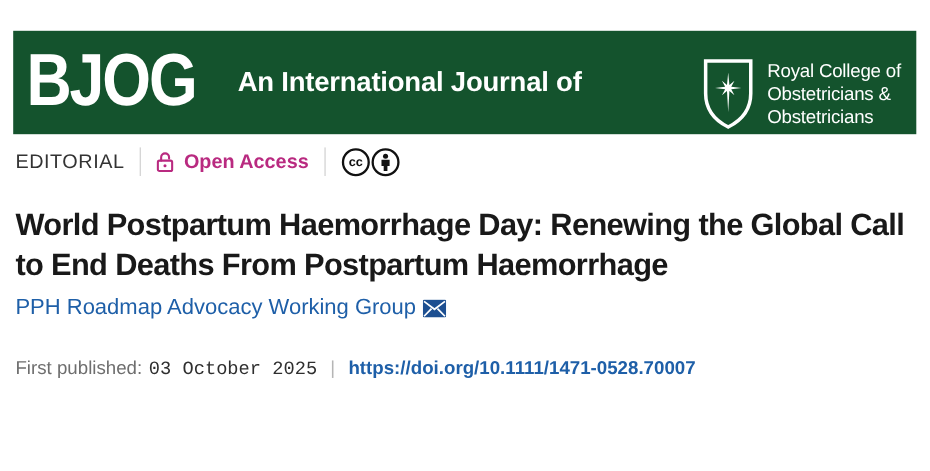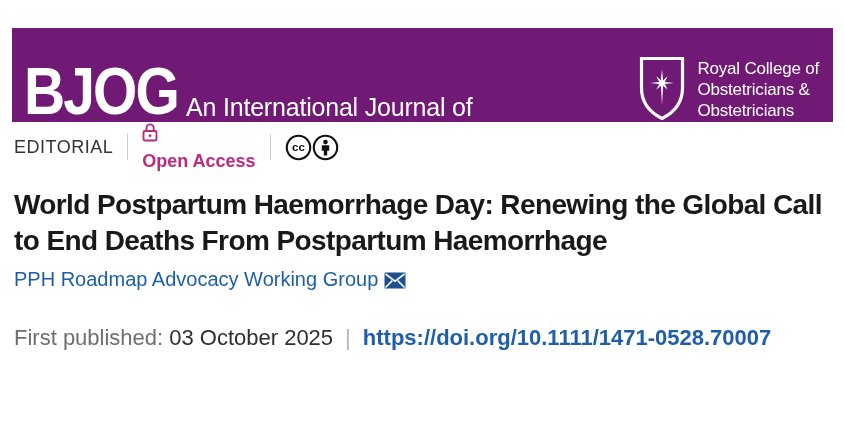--- a/index.html
+++ b/index.html
@@ -8,32 +8,33 @@
     background: #ffffff;
     font-family: "Liberation Sans", sans-serif;
     overflow: hidden;
   }
   .page { width: 845px; height: 428px; position: relative; }
 
   
   .banner {
     position: absolute; left: 12px; top: 28px;
     width: 821px; height: 94px;
-    background: #701a75;
-    display: flex; align-items: flex-end;
+    background: #14532d;
+    display: flex; align-items: center;
     color: #ffffff;
   }
   .bjog-logo {
     font-size: 60px; font-weight: 700; letter-spacing: -2px;
     margin-left: 12px; margin-top: -4px;
     transform: scale(0.95, 1.12); transform-origin: left center;
     line-height: 1;
   }
   .tagline {
-    font-size: 25px; line-height: 29px; font-weight: 400;
+    margin-left: 30px;
+    font-size: 25px; line-height: 29px; font-weight: 700;
     letter-spacing: -0.2px;
   }
   .rcog {
     margin-left: auto; margin-right: 14px;
     display: flex; align-items: center; gap: 12px; margin-top: 21px;
   }
   .rcog-shield { width: 46px; height: 66px; flex: 0 0 auto; }
   .rcog-text { font-size: 17px; line-height: 21px; letter-spacing: -0.2px; }
 
   
@@ -43,21 +44,21 @@
   }
   .article-type {
     font-size: 18px; color: #333333; letter-spacing: 0.5px;
   }
   .vdiv {
     width: 1px; height: 26px; background: #cccccc;
     margin: 0 14px;
   }
   .open-access {
     display: flex; gap: 8px;
-    text-decoration: none; cursor: pointer; flex-direction: column;
+    text-decoration: none; cursor: pointer;
   }
   .open-access-label { font-size: 18px; font-weight: 700; }
   .license-icons { display: flex; align-items: center; }
   .license-icons svg { display: block; cursor: pointer; }
 
   
   .title {
     position: absolute; left: 14px; top: 187px;
     width: 812px;
     font-size: 28px; line-height: 36px; font-weight: 700;
@@ -68,24 +69,24 @@
     display: flex; align-items: center; gap: 6px;
   }
   .author-link {
     font-size: 20px; text-decoration: none; cursor: pointer;
   }
   .envelope { display: block; margin-top: 2px; cursor: pointer; }
 
   .pub-row {
     position: absolute; left: 14px; top: 325px;
     display: flex; align-items: baseline;
-    font-size: 22px;
+    font-size: 17px;
   }
   .pub-label { color: #6e6e6e; margin-right: 6px; }
-  .pub-date  { color: #2f2f2f; }
+  .pub-date  { color: #2f2f2f; font-family: Liberation Mono, monospace; }
   .pub-sep   { color: #b5b5b5; margin: 0 12px; }
   .doi-link  { font-weight: 600; text-decoration: none; cursor: pointer; }
 
   .funding {
     position: absolute; left: 14px; top: 366px;
     width: 700px;
     font-size: 17.5px; line-height: 25px; color: #555555;
   }
   .funding-label { font-weight: 700; color: #404040; }
 </style>

